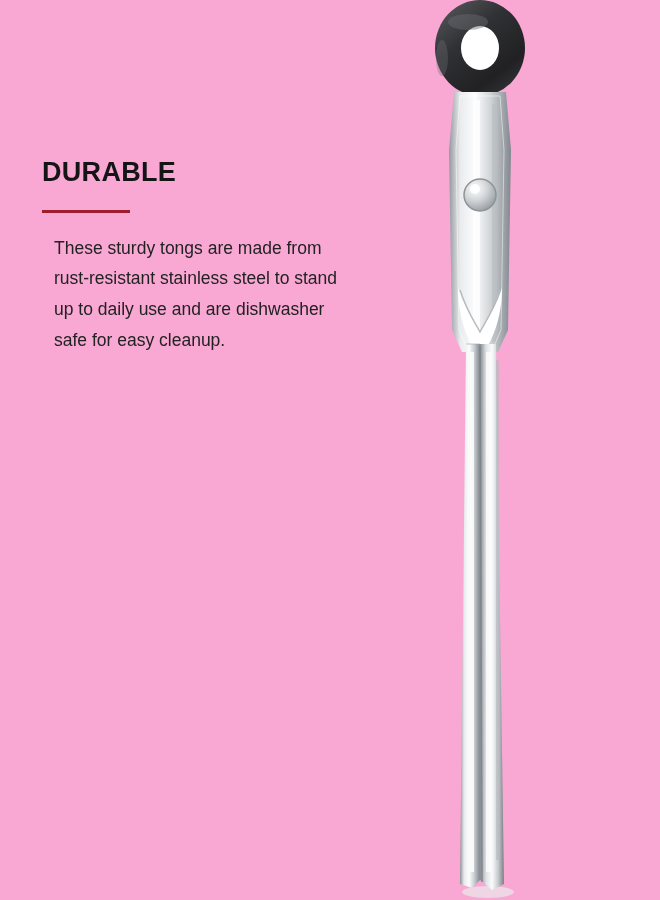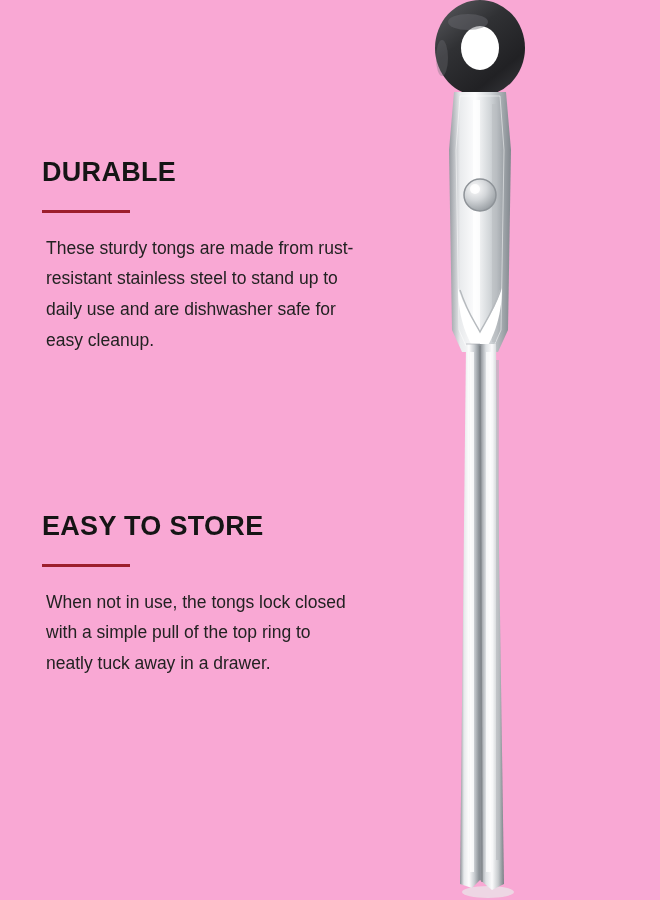--- a/index.html
+++ b/index.html
@@ -46,21 +46,21 @@
     height: 3px;
     background: #9d1f2d;
     margin: 22px 0 20px 0;
   }
 
   .feature-body {
     font-family: "Liberation Sans", sans-serif;
     font-size: 17.5px;
     line-height: 1.75;
     color: #222222;
-    margin: 4px;
+    margin: 12px;
     max-width: 310px;
   }
 
   
   .product {
     position: absolute;
     left: 380px;
     top: 0;
     width: 280px;
     height: 900px;
@@ -72,25 +72,20 @@
 <body>
 
 <div class="page">
 
   <div class="feature feature-1">
     <h2 class="feature-title">DURABLE</h2>
     <div class="rule"></div>
     <p class="feature-body">These sturdy tongs are made from rust-resistant stainless steel to stand up to daily use and are dishwasher safe for easy cleanup.</p>
   </div>
 
-  <div class="feature feature-2">
-    <h2 class="feature-title">EASY TO STORE</h2>
-    <div class="rule"></div>
-    <p class="feature-body">When not in use, the tongs lock closed with a simple pull of the top ring to neatly tuck away in a drawer.</p>
-  </div>
 
   <div class="product">
     <svg width="280" height="900" viewBox="0 0 280 900" xmlns="http://www.w3.org/2000/svg" aria-hidden="true">
       <defs>
         <linearGradient id="steelH" x1="0" y1="0" x2="1" y2="0">
           <stop offset="0%" stop-color="#9ba0a5"></stop>
           <stop offset="12%" stop-color="#d6d9dc"></stop>
           <stop offset="30%" stop-color="#fbfbfc"></stop>
           <stop offset="48%" stop-color="#eceef0"></stop>
           <stop offset="64%" stop-color="#c3c7cb"></stop>

